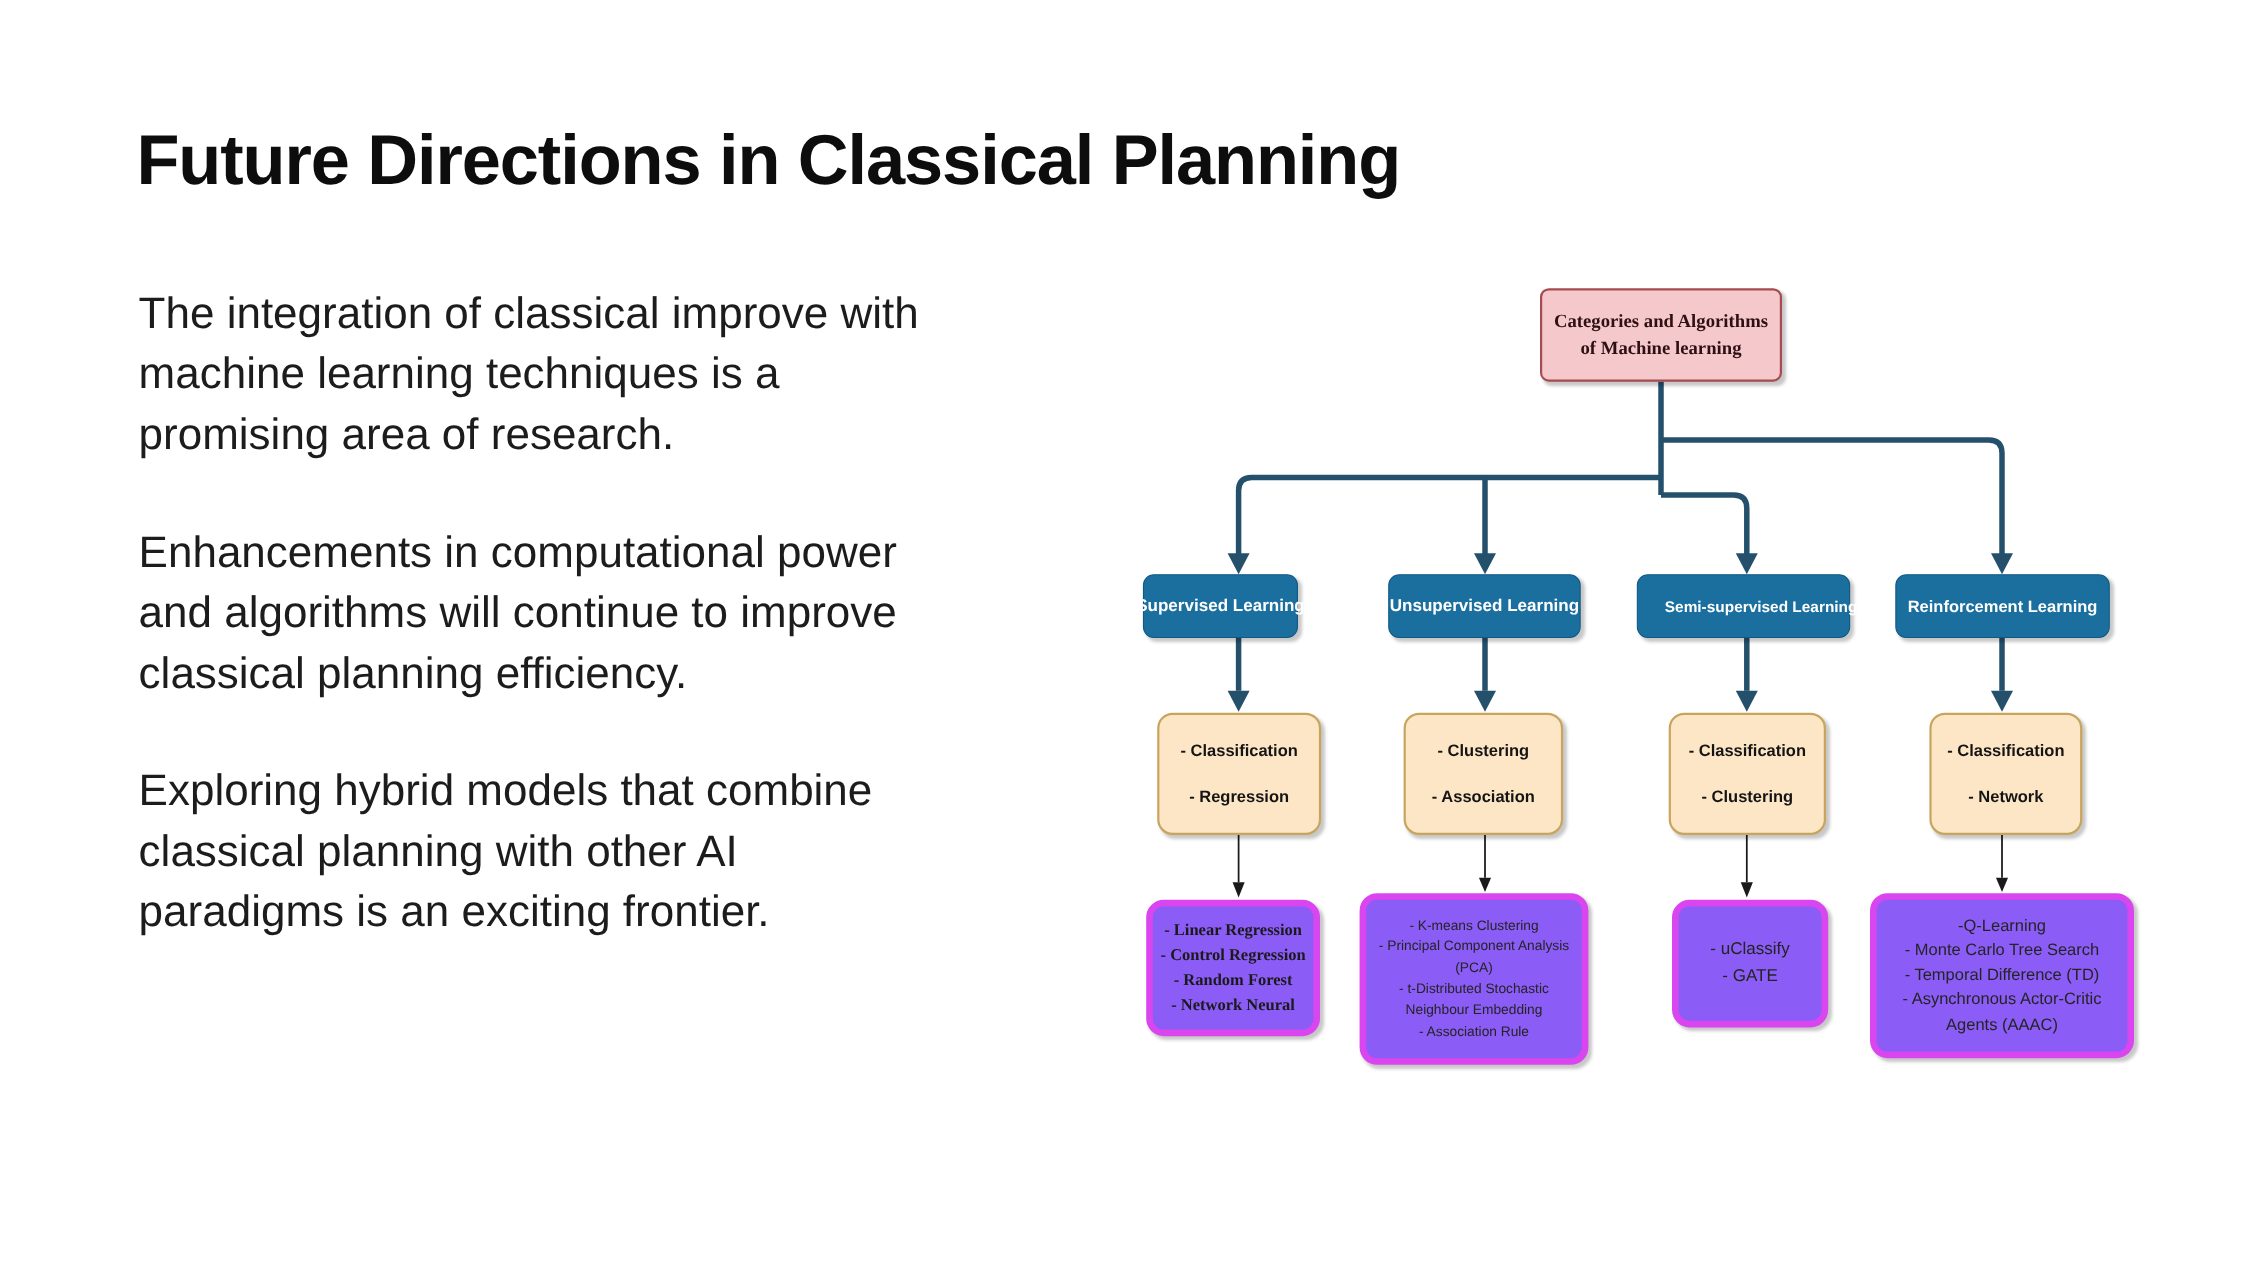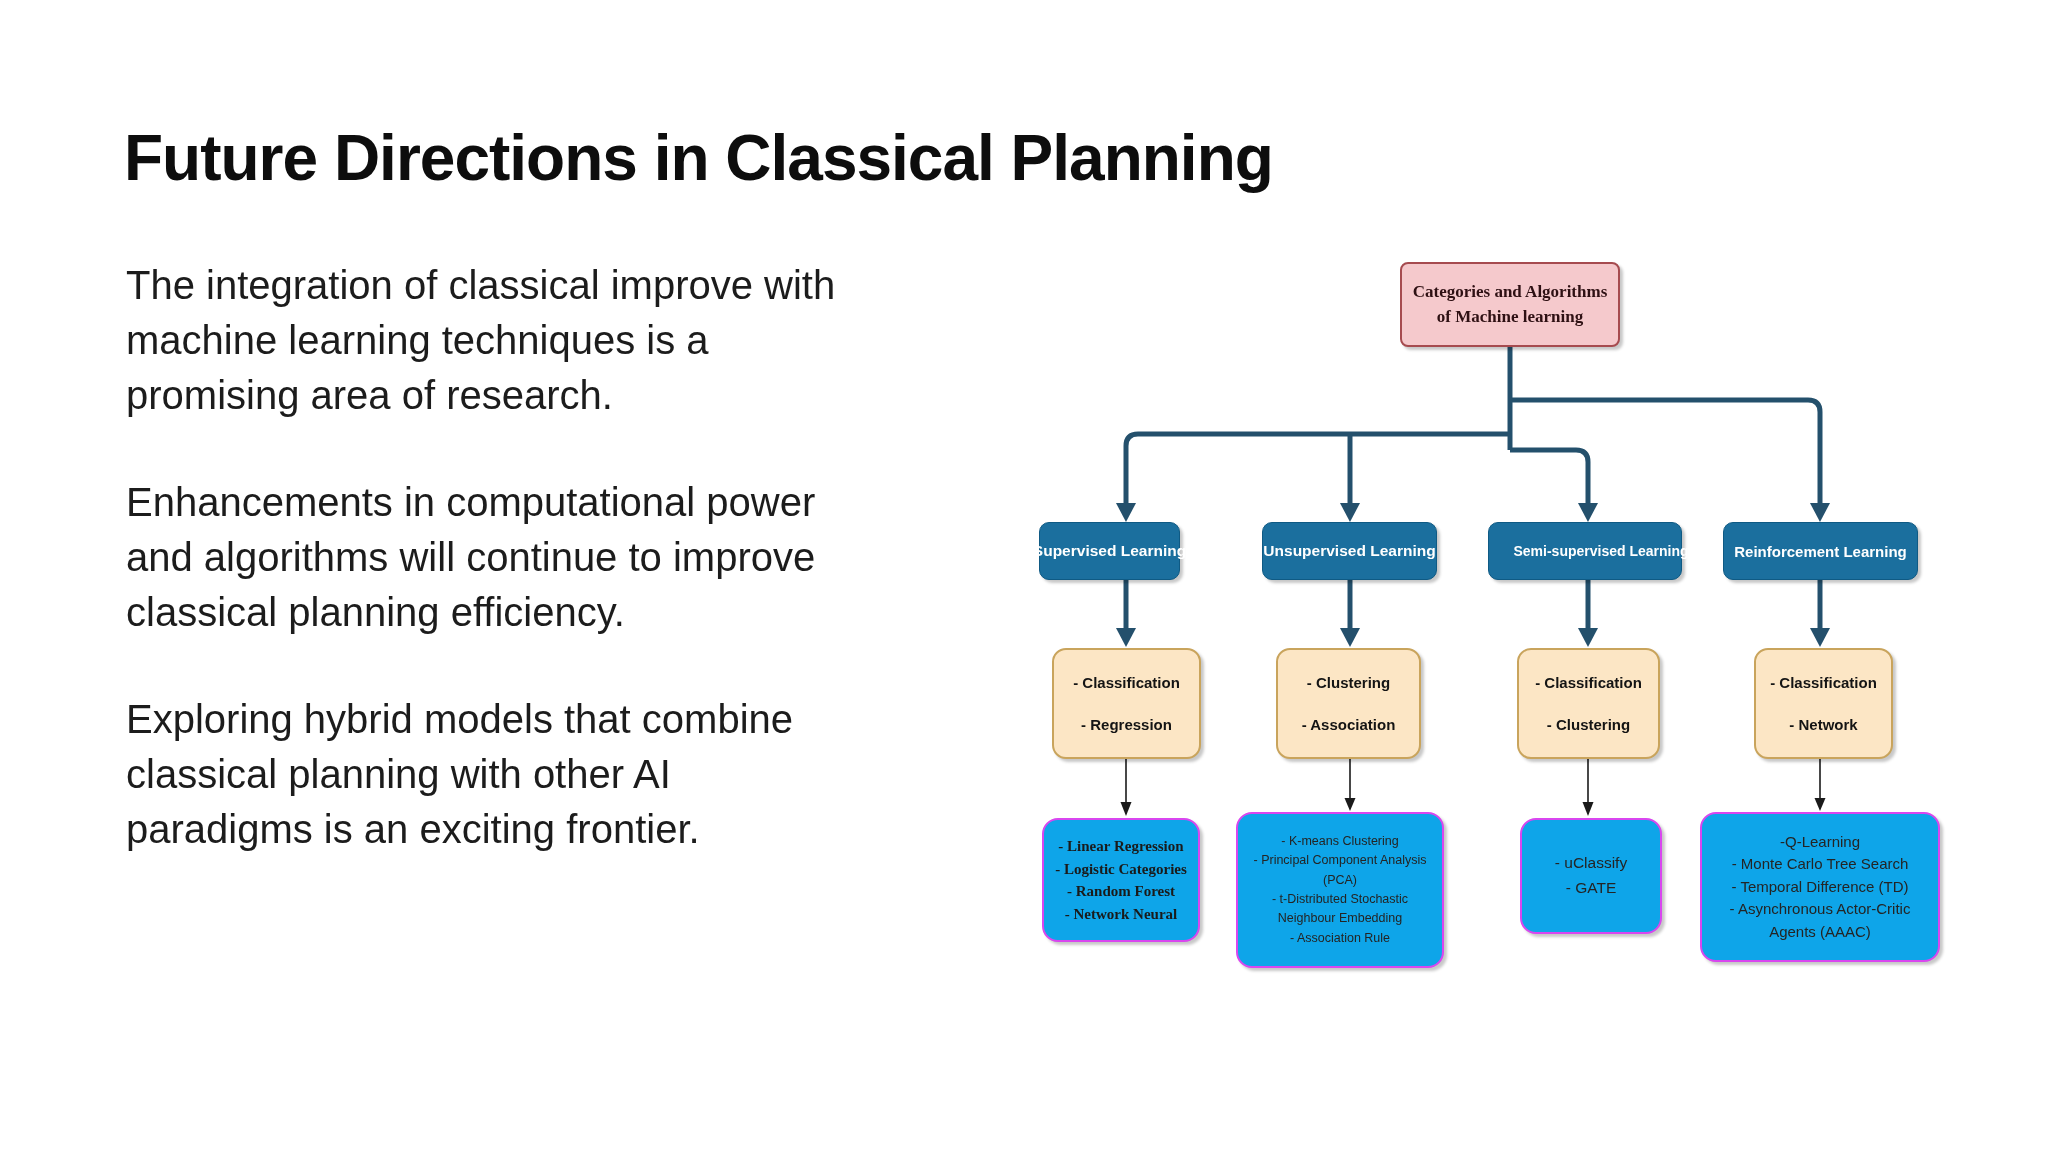--- a/index.html
+++ b/index.html
@@ -5,21 +5,21 @@
   html,body{margin:0;padding:0;background:#ffffff;}
   .slide{
     position:relative;
     width:2048px;height:1152px;
     background:#ffffff;
     font-family:"Liberation Sans",sans-serif;
     overflow:hidden;
   }
   
   .title{
-    position:absolute;left:124px;top:121px;
+    position:absolute;left:124px;top:108px;
     font-size:64px;font-weight:800;letter-spacing:-1px;
     color:#0d0d0d;margin:0;white-space:nowrap;
   }
   .bodytext{position:absolute;left:126px;top:258px;width:920px;}
   .para{margin:0 0 52px 0;font-size:40px;line-height:55px;color:#1c1c1c;}
   .para .pline{display:block;}
   
   .diagram{position:absolute;left:0;top:0;width:2048px;height:1152px;}
   .connectors{position:absolute;left:1000px;top:250px;width:1000px;height:760px;}
   .node{
@@ -48,21 +48,21 @@
     top:648px;height:111px;
     font-weight:bold;font-size:15px;color:#141414;
     justify-content:space-evenly;white-space:nowrap;
   }
   .types .tline{display:block;}
   .t1{left:1052px;width:149px;}
   .t2{left:1276px;width:145px;}
   .t3{left:1517px;width:143px;}
   .t4{left:1754px;width:139px;}
   .algos{
-    background:#0ea5e9;border:2px solid #d946ef;border-radius:16px;
+    background:#8b5cf6;border:6px solid #d946ef;border-radius:16px;
     color:#242424;justify-content:center;
   }
   .algos .aline{display:block;}
   .a1{
     left:1042px;top:818px;width:158px;height:124px;
     font-family:"Liberation Serif",serif;font-weight:bold;
     font-size:15px;line-height:1.5;color:#1a1a1a;white-space:nowrap;
   }
   .a2{left:1236px;top:812px;width:208px;height:156px;font-size:12.5px;line-height:1.55;padding:0 4px;}
   .a3{left:1520px;top:818px;width:142px;height:116px;font-size:15.5px;line-height:1.6;}
@@ -161,21 +161,21 @@
         <div class="tline">- Classification</div>
         <div class="tline">- Clustering</div>
       </div>
     <div class="node types t4">
         <div class="tline">- Classification</div>
         <div class="tline">- Network</div>
       </div>
 
     <div class="node algos a1">
         <div class="aline">- Linear Regression</div>
-        <div class="aline">- Logistic Categories</div>
+        <div class="aline">- Control Regression</div>
         <div class="aline">- Random Forest</div>
         <div class="aline">- Network Neural</div>
       </div>
     <div class="node algos a2">
         <div class="aline">- K-means Clustering</div>
         <div class="aline">- Principal Component Analysis (PCA)</div>
         <div class="aline">- t-Distributed Stochastic Neighbour Embedding</div>
         <div class="aline">- Association Rule</div>
       </div>
     <div class="node algos a3">

